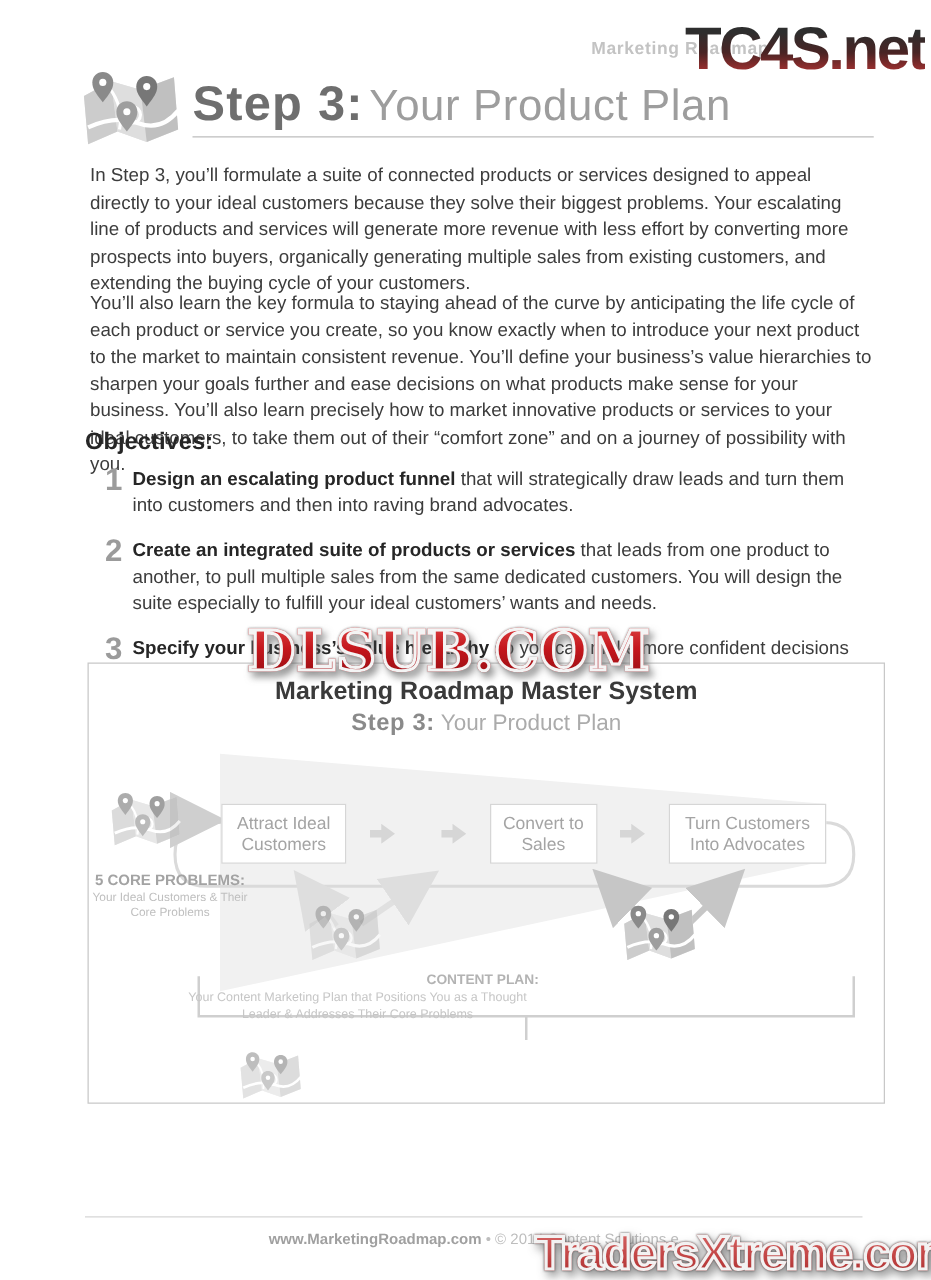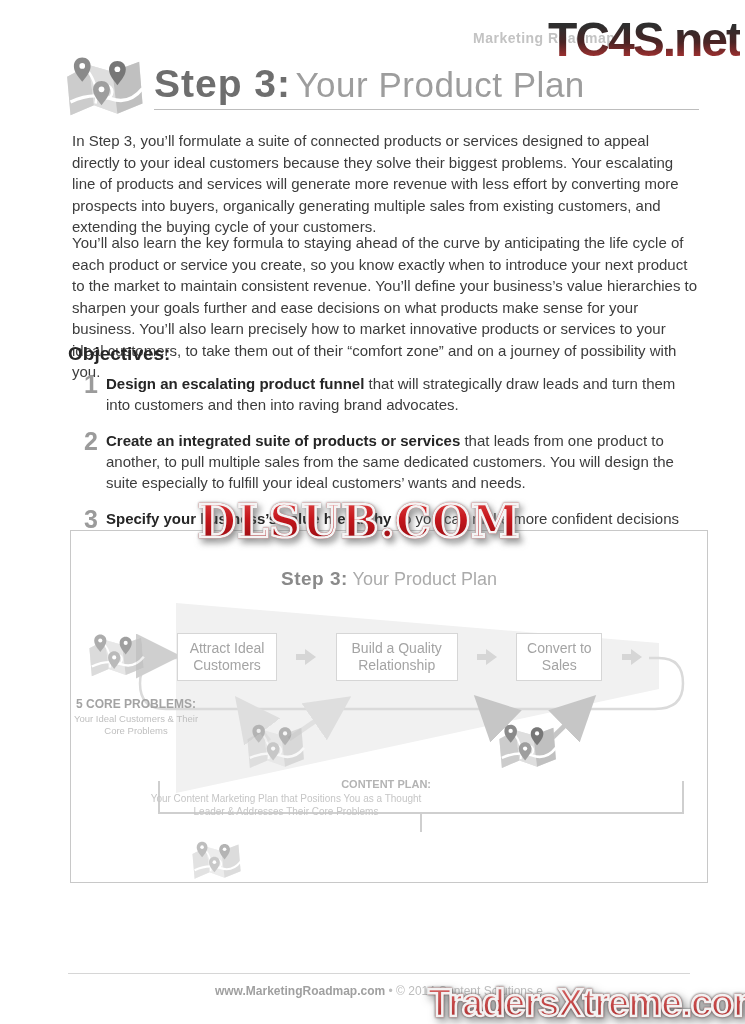--- a/index.html
+++ b/index.html
@@ -59,21 +59,21 @@
   .diagram {
     position:absolute; top:530px; left:70px; width:638px; height:353px;
     border:1.5px solid #c8c8c8; background:#fff;
   }
   .diag-title { position:absolute; top:11px; left:0; width:100%; text-align:center;
     font-size:20px; font-weight:bold; color:#3a3a3a; }
   .diag-subtitle { position:absolute; top:37px; left:0; width:100%; text-align:center; white-space:nowrap; }
   .diag-subtitle .s1 { font-size:19px; font-weight:800; letter-spacing:.5px; color:#8a8a8a; }
   .diag-subtitle .s2 { font-size:18px; color:#ababab; }
   .diag-svg { position:absolute; top:0; left:0; width:638px; height:353px; }
-  .flow-row { position:absolute; top:102px; left:106px; width:484px; display:flex; align-items:center;border-radius:15px; }
+  .flow-row { position:absolute; top:112px; left:106px; width:484px; display:flex; align-items:center;border-radius:15px; }
   .flow-box {
     background:#fff; border:1.5px solid #d6d6d6; color:#a4a4a4;
     font-size:14px; line-height:17px; text-align:center; padding:6px 3px;
   }
   .fb-1 { width:100px; } .fb-2 { width:122px; } .fb-3 { width:86px; } .fb-4 { width:126px; }
   .flow-arrow { flex:1; display:flex; justify-content:center; }
   .core-label { position:absolute; top:167px; left:2px; width:126px; text-align:center; }
   .core-label .h { font-size:12px; font-weight:bold; color:#a3a3a3; line-height:13px; }
   .core-label .c { font-size:9.5px; color:#bfbfbf; line-height:12px; margin-top:2px; }
   .plan-label { position:absolute; text-align:center; }
@@ -186,43 +186,44 @@
       <polygon points="105,72 588,112 588,158 105,262" fill="#f1f1f1"></polygon>
       <path d="M 120 127 H 95 Q 69 127 69 152.5 Q 69 178 95 178 H 584 Q 612 178 612 152.5 Q 612 127 588 127 H 578" stroke="#dadada" stroke-width="2.5" fill="none"></path>
       <line x1="80" y1="125" x2="100" y2="125" stroke="#cfcfcf" stroke-width="5" marker-end="url(#ahA)"></line>
       <line x1="198" y1="210" x2="170" y2="173" stroke="#e0e0e0" stroke-width="5" marker-end="url(#ahL)"></line>
       <line x1="218" y1="208" x2="272" y2="171" stroke="#e0e0e0" stroke-width="5" marker-end="url(#ahL)"></line>
       <line x1="448" y1="208" x2="410" y2="171" stroke="#c6c6c6" stroke-width="5" marker-end="url(#ahM)"></line>
       <line x1="478" y1="210" x2="518" y2="171" stroke="#c6c6c6" stroke-width="5" marker-end="url(#ahM)"></line>
       <path d="M 88 250 V 282 H 612 V 250 M 350 282 V 301" stroke="#cfcfcf" stroke-width="2" fill="none"></path>
     </svg>
 
+    <div class="diag-title">Marketing Roadmap Master System</div>
     <div class="diag-subtitle">
       <span class="s1">Step 3:</span><span class="s2"> Your Product Plan</span>
     </div>
 
     <div class="flow-row">
       <div class="flow-box fb-1">Attract Ideal Customers</div>
       <div class="flow-arrow">
           <svg width="20" height="16" viewBox="0 0 20 16">
             <use href="#flow-arrow-glyph"></use>
           </svg>
         </div>
-      <div class="flow-box fb-2">Build a Quality Relationship</div>
       <div class="flow-arrow">
           <svg width="20" height="16" viewBox="0 0 20 16">
             <use href="#flow-arrow-glyph"></use>
           </svg>
         </div>
       <div class="flow-box fb-3">Convert to Sales</div>
       <div class="flow-arrow">
           <svg width="20" height="16" viewBox="0 0 20 16">
             <use href="#flow-arrow-glyph"></use>
           </svg>
         </div>
+      <div class="flow-box fb-4">Turn Customers Into Advocates</div>
     </div>
 
     <svg class="icon-pos icon-core" width="62" height="52" viewBox="0 0 100 86">
         <use href="#map-glyph"></use>
       </svg>
     <svg class="icon-pos icon-content" width="64" height="54" viewBox="0 0 100 86">
         <use href="#map-glyph"></use>
       </svg>
     <svg class="icon-pos icon-product" width="64" height="54" viewBox="0 0 100 86">
         <use href="#map-glyph"></use>

